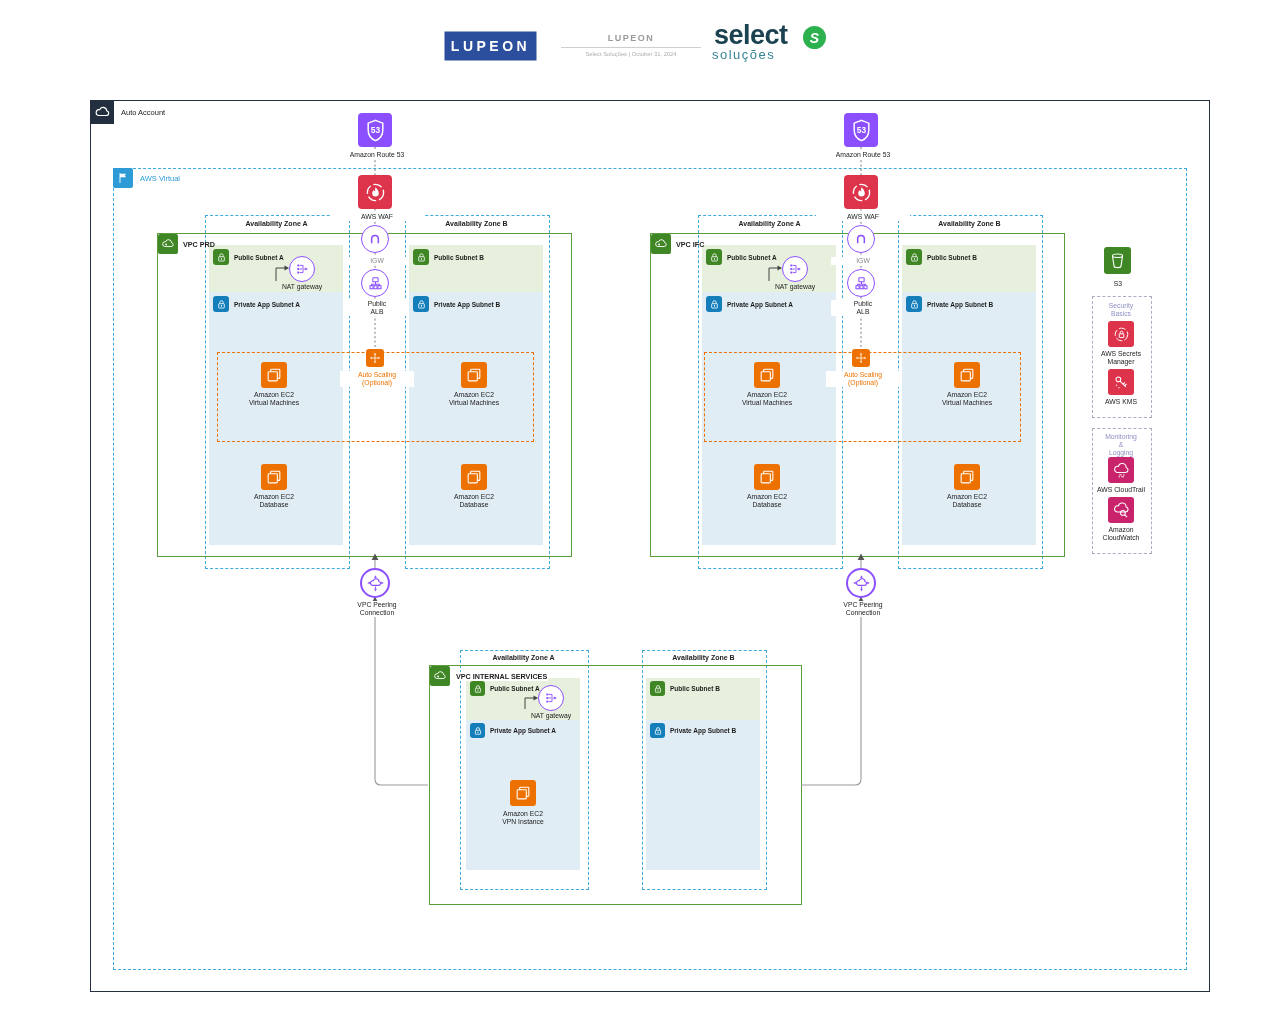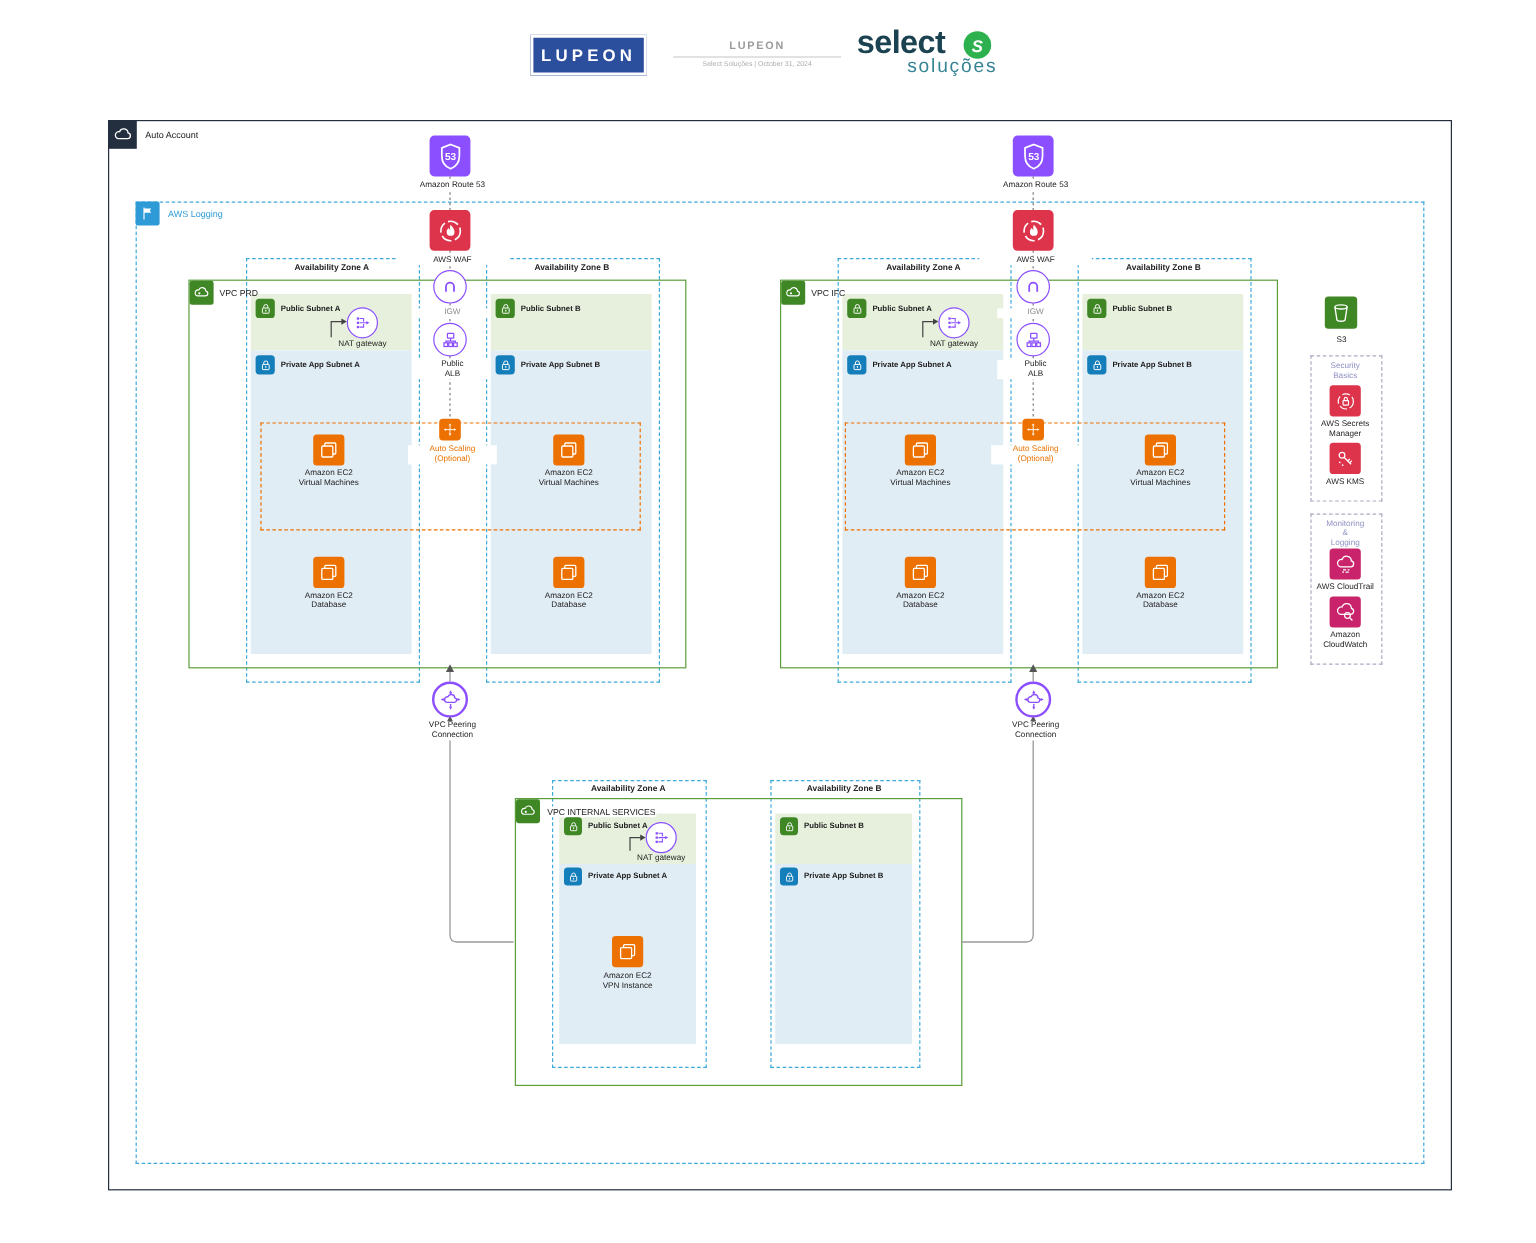--- a/index.html
+++ b/index.html
@@ -6,35 +6,35 @@
   .page{position:relative;width:1280px;height:1036px;background:#fff;overflow:hidden;}
   .abs{position:absolute;}
   .box{position:absolute;z-index:1;}
   .lbl{position:absolute;text-align:center;font-size:6.8px;line-height:8px;color:#1c1c1c;white-space:pre-line;z-index:10;}
   .wbg{background:#fff;padding:0 2px;}
   .icon{position:absolute;display:flex;align-items:center;justify-content:center;border-radius:4px;color:#fff;z-index:10;}
   .circ{position:absolute;display:flex;align-items:center;justify-content:center;border-radius:50%;
         background:#fff;color:#8C4FFF;border:1.7px solid #8C4FFF;box-sizing:border-box;z-index:10;}
   .subnet-lbl{position:absolute;font-size:6.5px;font-weight:700;color:#1c1c1c;z-index:10;}
   .az-title{position:absolute;text-align:center;font-size:7px;font-weight:700;color:#222;z-index:10;}
-  .vpc-lbl{position:absolute;font-size:7.2px;font-weight:400;color:#1c1c1c;z-index:10;}
+  .vpc-lbl{position:absolute;font-size:7.2px;font-weight:700;color:#1c1c1c;z-index:10;}
   .side-title{position:absolute;text-align:center;font-size:6.8px;line-height:8px;color:#8f8fc5;white-space:pre-line;z-index:10;}
   svg.glyph{display:block;}
   
   .logo-box{position:absolute;left:442px;top:29px;width:97px;height:34px;background:#2B4F9C;
             box-shadow:inset 0 0 0 2.5px #fff,inset 0 0 0 3.5px #2B4F9C;display:flex;align-items:center;justify-content:center;}
   .logo-box span{color:#fff;font-weight:700;font-size:14px;letter-spacing:3.5px;}
   .doc-title{position:absolute;left:561px;top:33px;width:140px;text-align:center;font-size:9px;font-weight:700;
              color:#9a9a9a;letter-spacing:1.5px;}
   .doc-rule{position:absolute;left:561px;top:47px;width:140px;height:1px;background:#cfcfcf;}
   .doc-sub{position:absolute;left:531px;top:51px;width:200px;text-align:center;font-size:5.8px;color:#adadad;}
   .brand-name{position:absolute;left:714px;top:20px;font-size:27px;font-weight:800;color:#1B4251;letter-spacing:-.5px;}
   .brand-circle{position:absolute;left:803px;top:26px;width:23px;height:23px;border-radius:50%;background:#2DB04E;
                 color:#fff;display:flex;align-items:center;justify-content:center;font-weight:800;font-style:italic;font-size:14px;}
-  .brand-sub{position:absolute;left:756px;top:47px;font-size:16px;color:#368495;letter-spacing:1.5px;}
+  .brand-sub{position:absolute;left:712px;top:47px;font-size:13px;color:#368495;letter-spacing:1.5px;}
 </style>
 </head>
 <body>
 
 <div class="page">
 
   <svg width="0" height="0" style="position:absolute" aria-hidden="true">
     <defs>
       <symbol id="sym-cloud" viewBox="0 0 24 24">
         <path d="M7 15.8 h9.8 a3 3 0 0 0 .5 -5.95 a4.6 4.6 0 0 0 -8.9 -1.35 a3.6 3.6 0 0 0 -1.4 7.3 Z" fill="none" stroke="currentColor" stroke-width="1.4"></path>
@@ -206,21 +206,21 @@
         <use href="#sym-cloud"></use>
       </svg>
   </div>
   <div class="subnet-lbl" style="left:121px;top:108px;font-size:7.5px;font-weight:400;">Auto Account</div>
 
   <div class="icon" style="left:113px;top:168px;width:20px;height:20px;background:#2E9BD6;border-radius:2px;">
     <svg class="glyph" width="16" height="16" viewBox="0 0 24 24">
         <use href="#sym-flag"></use>
       </svg>
   </div>
-  <div class="subnet-lbl" style="left:140px;top:174px;font-size:7.5px;font-weight:400;color:#2E9BD6;">AWS Logging</div>
+  <div class="subnet-lbl" style="left:140px;top:174px;font-size:7.5px;font-weight:400;color:#2E9BD6;">AWS Virtual</div>
 
   <div class="icon" style="left:358px;top:113px;width:34px;height:34px;background:#8C4FFF;">
     <svg class="glyph" width="27" height="27" viewBox="0 0 24 24">
         <use href="#sym-route53"></use>
       </svg>
   </div>
   <div class="lbl wbg" style="left:330px;top:151px;width:90px;">Amazon Route 53</div>
 
   <div class="icon" style="left:358px;top:175px;width:34px;height:34px;background:#DD344C;">
     <svg class="glyph" width="27" height="27" viewBox="0 0 24 24">

